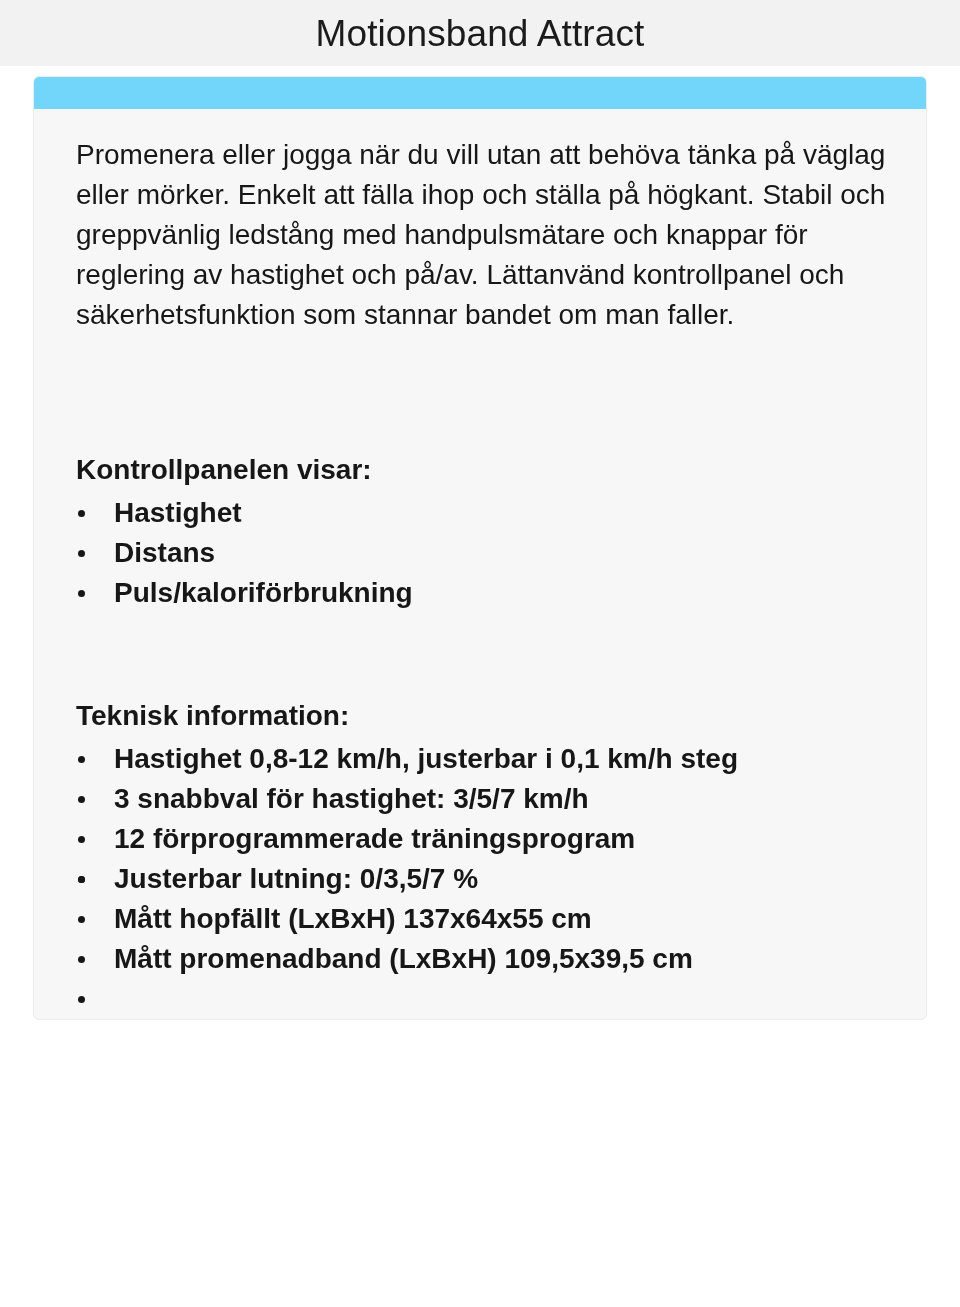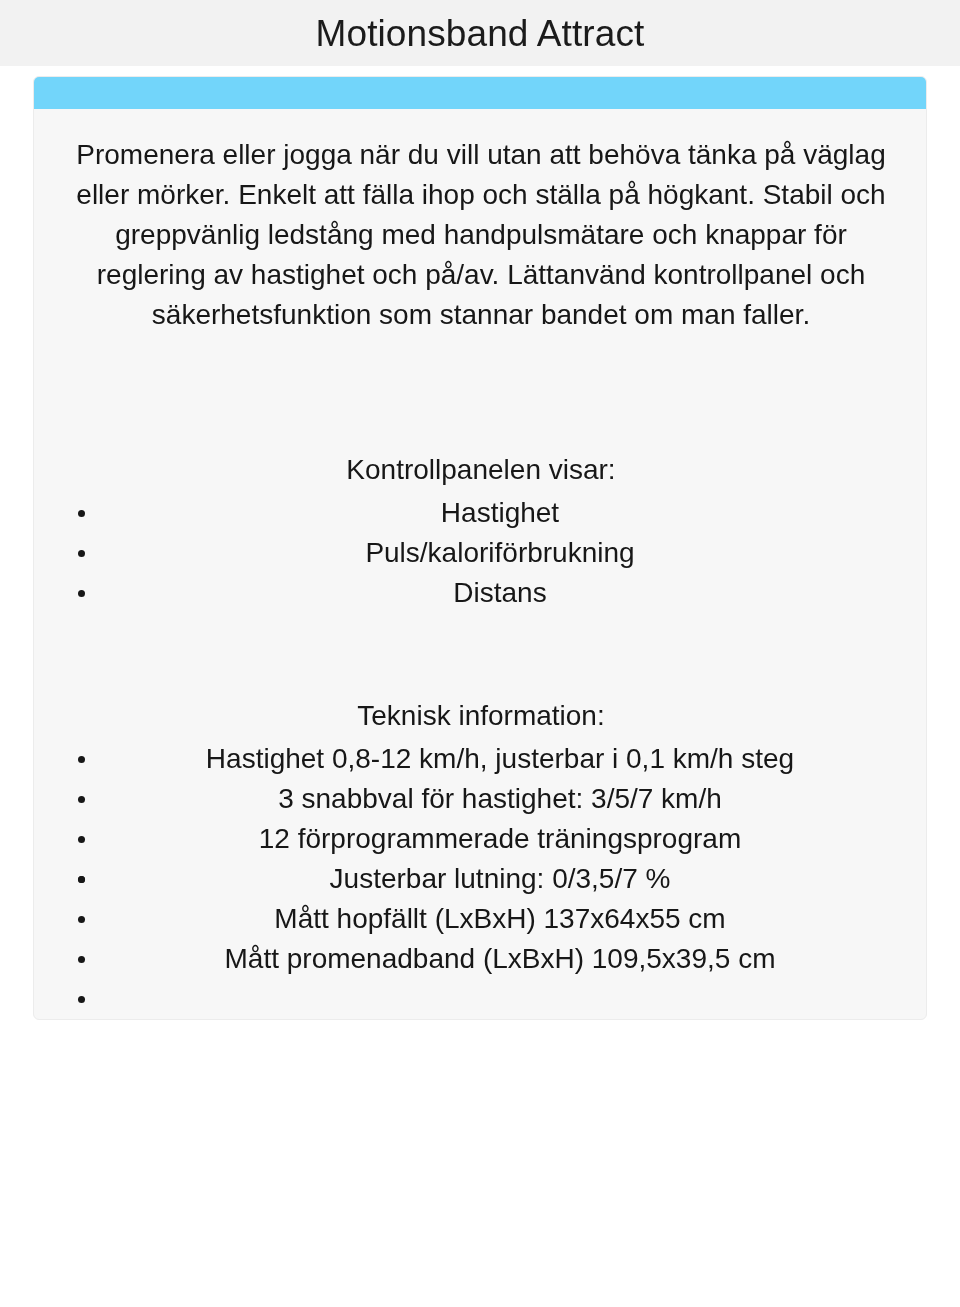--- a/index.html
+++ b/index.html
@@ -47,21 +47,20 @@
     padding-bottom: 40px;
   }
   .accent-bar {
     height: 32px;
     width: 100%;
     background: #72d5fa;
   }
 
   .card-body {
     padding: 26px 40px 0 42px;
-    text-align: center;
   }
 
   .intro-paragraph {
     font-size: 28px;
     line-height: 40px;
     color: #171717;
     margin: 0;
     max-width: 820px;
     font-weight: 400;
   }
@@ -70,35 +69,35 @@
     margin-top: 0;
   }
   .section-gap-1 { height: 118px; }
   .section-gap-2 { height: 86px; }
 
   .section-heading {
     font-size: 28px;
     line-height: 34px;
     color: #171717;
     margin: 0 0 6px 0;
-    font-weight: 400;
+    font-weight: 700;
   }
 
   ul.spec-list {
     list-style: none;
     margin: 0;
     padding: 0;
   }
   ul.spec-list li {
     position: relative;
     font-size: 28px;
     line-height: 40px;
     color: #171717;
     padding-left: 38px;
-    font-weight: 400;
+    font-weight: 700;
   }
   ul.spec-list li .bullet-dot {
     position: absolute;
     left: 2px;
     top: 17px;
     width: 7px;
     height: 7px;
     border-radius: 50%;
     background: #171717;
   }
@@ -122,25 +121,25 @@
 
     <div class="section">
       <div class="section-heading">Kontrollpanelen visar:</div>
       <ul class="spec-list">
         <li>
           <span class="bullet-dot"></span>
           <span>Hastighet</span>
         </li>
         <li>
           <span class="bullet-dot"></span>
-          <span>Puls/kaloriförbrukning</span>
+          <span>Distans</span>
         </li>
         <li>
           <span class="bullet-dot"></span>
-          <span>Distans</span>
+          <span>Puls/kaloriförbrukning</span>
         </li>
       </ul>
     </div>
 
     <div class="section-gap-2"></div>
 
     <div class="section">
       <div class="section-heading">Teknisk information:</div>
       <ul class="spec-list">
         <li>

